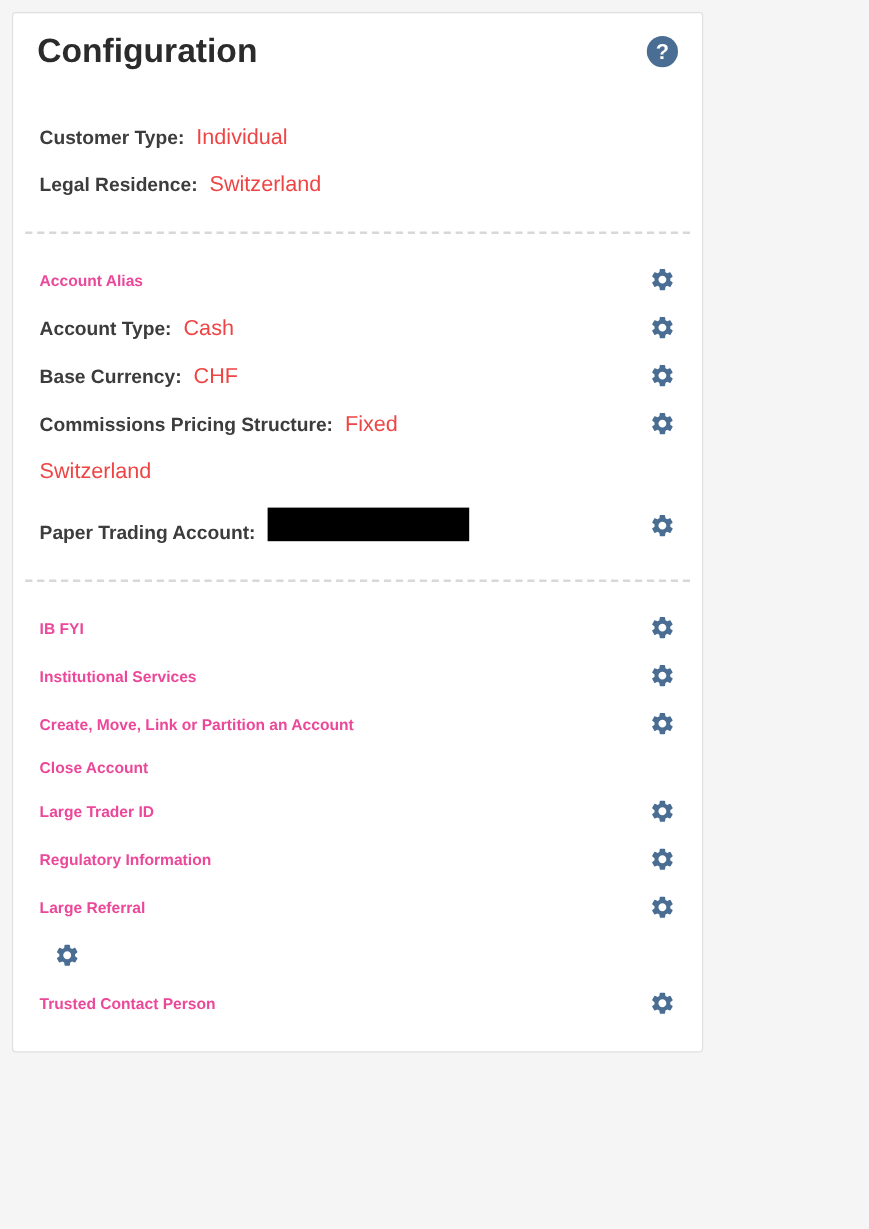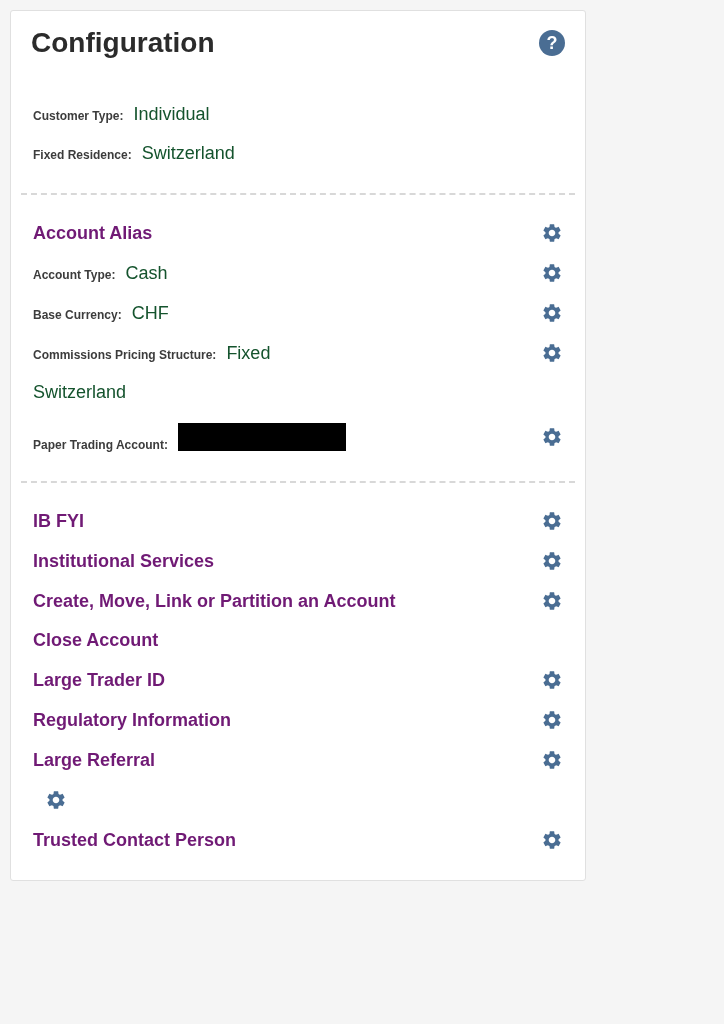--- a/index.html
+++ b/index.html
@@ -54,34 +54,34 @@
       align-items: center;
       justify-content: space-between;
       padding: 9px 0;
     }
     .row-left {
       display: flex;
       align-items: baseline;
       flex-wrap: wrap;
     }
     .label {
-      font-size: 18px;
-      font-weight: 700;
-      color: #701a75;
+      font-size: 13px;
+      font-weight: 700;
+      color: #ec4899;
     }
     .label-colon {
-      font-size: 12px;
+      font-size: 16px;
       font-weight: 700;
       color: #3c3c3c;
       margin-right: 10px;
     }
     .value {
       font-size: 18px;
       font-weight: 400;
-      color: #14532d;
+      color: #ef4444;
     }
     .gear-icon {
       cursor: pointer;
       flex-shrink: 0;
       margin-left: 12px;
     }
     .gear-icon svg {
       display: block;
       fill: #4a6d93;
     }
@@ -107,21 +107,21 @@
 
   <div class="section">
     <div class="row">
       <div class="row-left">
         <span class="label-colon">Customer Type:</span>
         <span class="value">Individual</span>
       </div>
     </div>
     <div class="row">
       <div class="row-left">
-        <span class="label-colon">Fixed Residence:</span>
+        <span class="label-colon">Legal Residence:</span>
         <span class="value">Switzerland</span>
       </div>
     </div>
   </div>
 
   <div class="divider"></div>
 
   <div class="section" id="settings-section">
       <div class="row">
         <div class="row-left">

